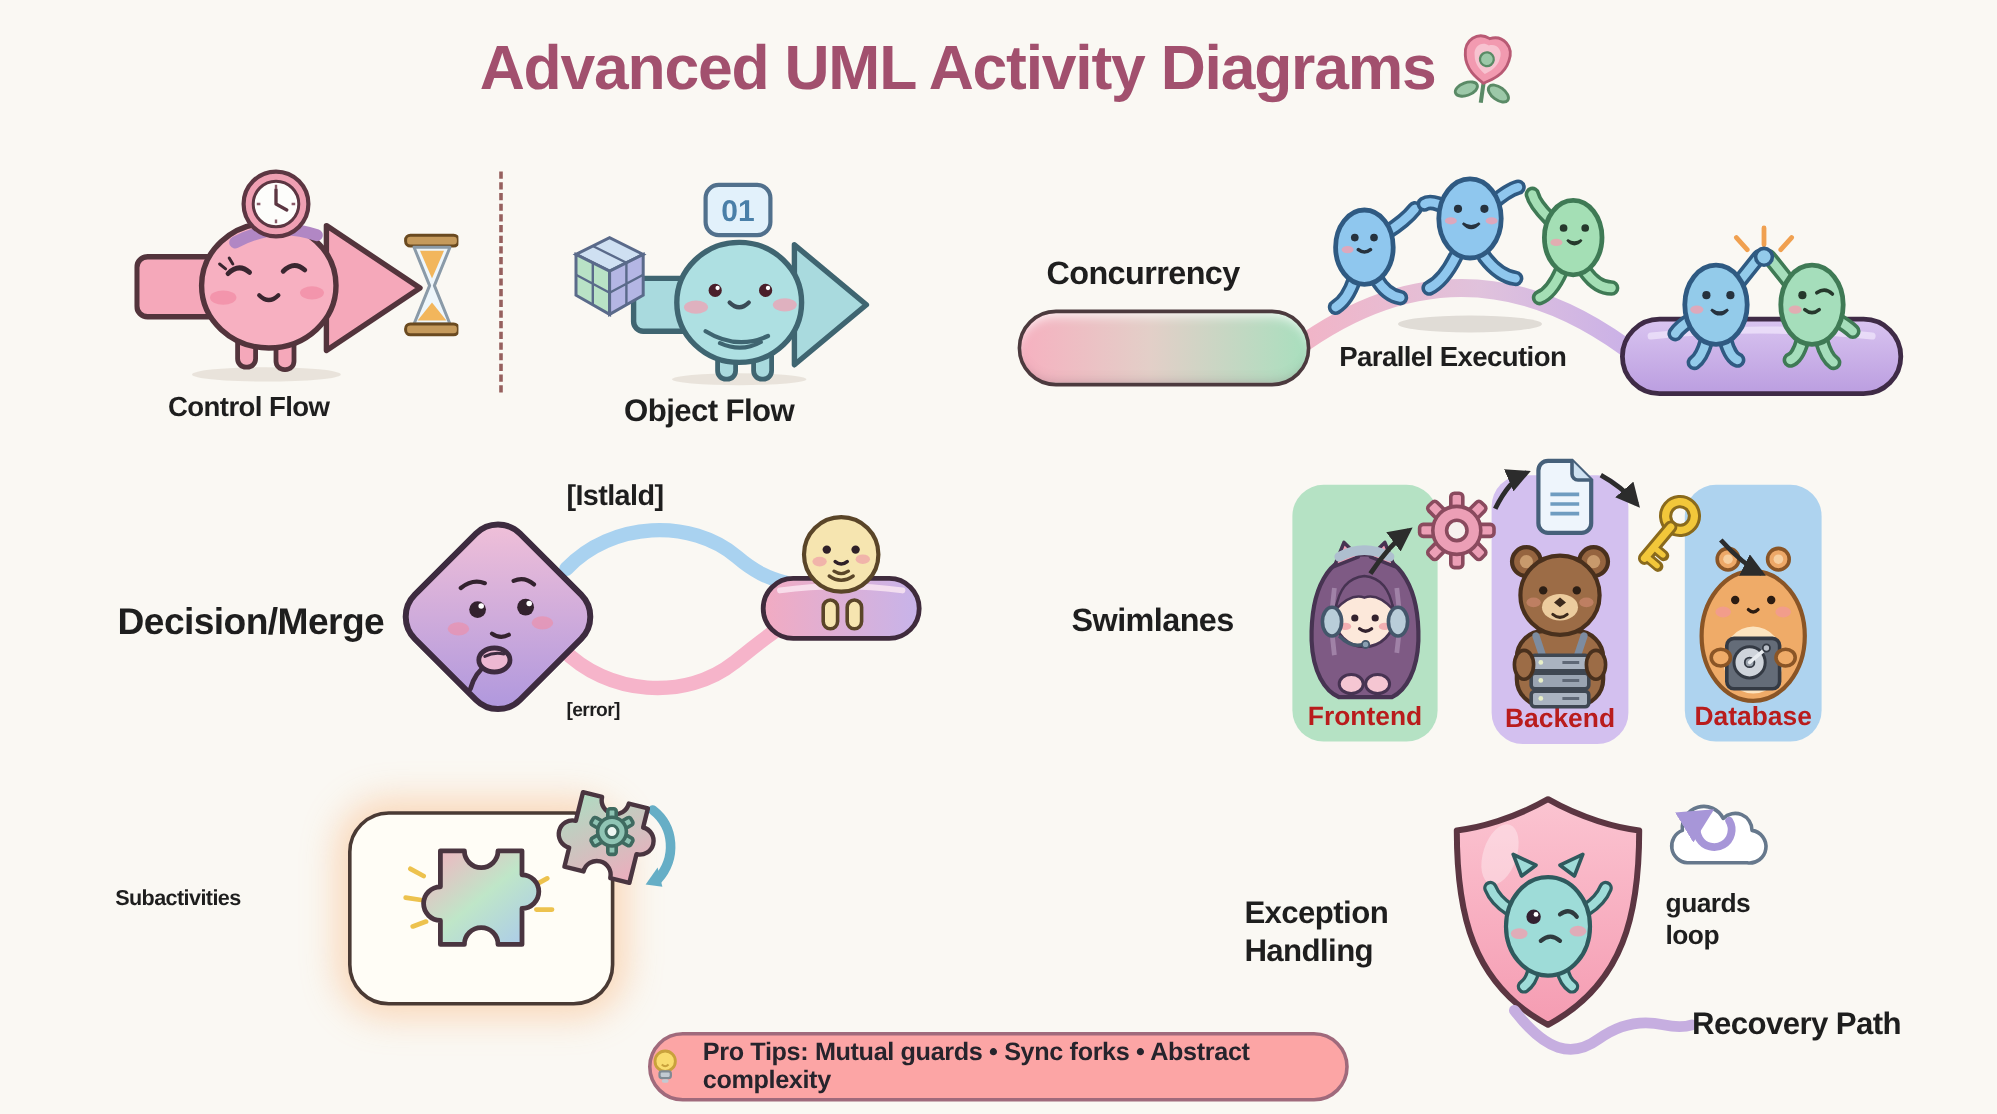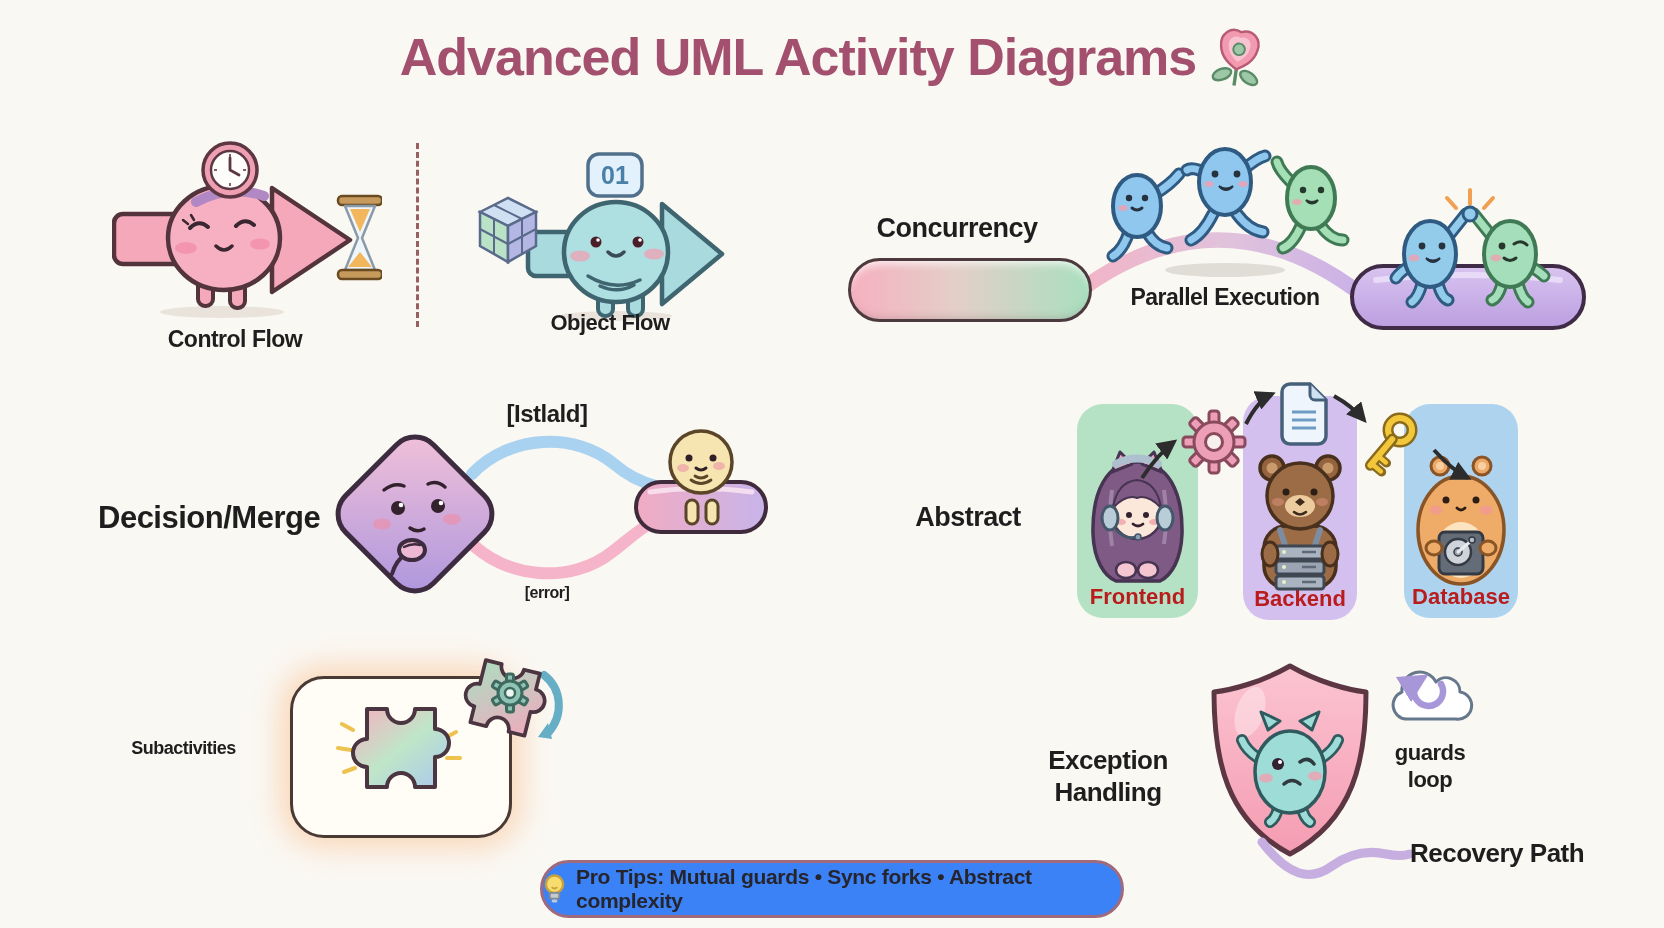--- a/index.html
+++ b/index.html
@@ -3,40 +3,40 @@
 <meta charset="utf-8">
 <style>
   html,body{margin:0;padding:0;}
   body{
     width:1664px;height:928px;position:relative;overflow:hidden;
     background:#faf8f3;
     font-family:"Liberation Sans", sans-serif;
     color:#1e1e1e;
   }
   .abs{position:absolute;}
-  .lbl{font-weight:bold;color:#1e1e1e;text-align:center;letter-spacing:-0.5px;}
+  .lbl{font-weight:bold;color:#1e1e1e;letter-spacing:-0.5px;}
   .title-row{left:0;right:0;top:26px;display:flex;justify-content:center;align-items:center;gap:16px;}
   .title{
     font-size:52px;font-weight:bold;color:#a2506e;letter-spacing:-1px;
   }
   .divider{left:416px;top:143px;height:184px;width:0;border-left:3.5px dashed #96605e;}
   .pill{
     border-radius:999px;border:3.5px solid #4c3a3e;box-sizing:border-box;
   }
   .fork-pill{
     left:848px;top:258px;width:244px;height:64px;
     background:linear-gradient(90deg,#f6b1c0 0%,#e3cfc8 45%,#a9dfbe 100%);
     box-shadow:inset 0 8px 10px -6px rgba(255,255,255,0.9), inset 0 -8px 10px -8px rgba(120,90,100,0.35);
   }
   .lane{border-radius:26px;}
   .lane-label{position:absolute;left:0;right:0;bottom:8px;font-weight:bold;font-size:22px;text-align:center;color:#b91c1c;}
   .tips-pill{
     left:540px;top:860px;width:584px;height:58px;border-radius:999px;
-    background:#3b82f6;border:3px solid #a06a7c;box-sizing:border-box;
-    display:flex;align-items:center;justify-content:center;gap:10px;
+    background:#fca5a5;border:3px solid #a06a7c;box-sizing:border-box;
+    display:flex;align-items:center;justify-content:center;gap:20px;
   }
   .tips-text{font-weight:bold;font-size:21px;color:#26242c;letter-spacing:-0.3px;}
   .subact-box{
     left:290px;top:676px;width:222px;height:162px;border-radius:34px;
     background:#fffdf6;border:3.5px solid #4a3a34;box-sizing:border-box;
     box-shadow:0 0 28px 10px rgba(250,178,118,0.45);
   }
   .two-line{line-height:1.22;}
 </style>
 </head>
@@ -105,21 +105,21 @@
   </g>
   <circle cx="126" cy="92" r="5.5" fill="#4a1f2a"></circle>
     <circle cx="128" cy="90" r="1.8" fill="#fff"></circle>
   <circle cx="168" cy="92" r="5.5" fill="#4a1f2a"></circle>
     <circle cx="170" cy="90" r="1.8" fill="#fff"></circle>
   <ellipse cx="110" cy="106" rx="10" ry="5.5" fill="#f49db0" opacity="0.7"></ellipse>
   <ellipse cx="184" cy="104" rx="10" ry="5.5" fill="#f49db0" opacity="0.7"></ellipse>
   <path d="M138,102 q8,8 16,0" stroke="#3a4a56" stroke-width="3.5" fill="none" stroke-linecap="round"></path>
   <path d="M118,126 q26,16 52,4 M130,136 q18,8 34,-1" stroke="#3f6571" stroke-width="3.5" fill="none" stroke-linecap="round"></path>
 </svg>
-<div class="abs lbl" style="left:520px;top:310px;width:180px;font-size:22px">Object Flow</div>
+<div class="abs lbl" style="left:520px;top:327px;width:180px;font-size:26px">Object Flow</div>
 
 <div class="abs lbl" style="left:872px;top:213px;width:170px;font-size:27px">Concurrency</div>
 
 <svg class="abs" style="left:1048px;top:200px" width="340" height="110" viewBox="0 0 340 110">
   <defs>
     <linearGradient id="arcg" x1="0" y1="0" x2="1" y2="0">
       <stop offset="0" stop-color="#f3b3c5"></stop>
         <stop offset="0.55" stop-color="#e0c2dc"></stop>
         <stop offset="1" stop-color="#c9b0e8"></stop>
     </linearGradient>
@@ -247,21 +247,21 @@
     <circle cx="71" cy="44" r="31" fill="#f6e5b0" stroke="#5a4528" stroke-width="3.5"></circle>
     <circle cx="59" cy="40" r="3.5" fill="#2f2028"></circle>
       <circle cx="83" cy="40" r="3.5" fill="#2f2028"></circle>
     <path d="M66,50 q5,4 10,0" stroke="#2f2028" stroke-width="3" fill="none" stroke-linecap="round"></path>
     <ellipse cx="53" cy="50" rx="6" ry="4" fill="#f0a0a8" opacity="0.7"></ellipse>
       <ellipse cx="89" cy="48" rx="6" ry="4" fill="#f0a0a8" opacity="0.7"></ellipse>
     <path d="M61,62 q10,7 20,0 M65,58 q6,4 12,0" stroke="#5a4528" stroke-width="2.8" fill="none" stroke-linecap="round"></path>
   </g>
 </svg>
 
-<div class="abs lbl" style="left:893px;top:502px;width:150px;font-size:27px">Abstract</div>
+<div class="abs lbl" style="left:893px;top:502px;width:150px;font-size:27px">Swimlanes</div>
 
 <div class="abs lane" style="left:1077px;top:404px;width:121px;height:214px;background:#b5e2c4">
   <div class="lane-label">Frontend</div>
 </div>
 <div class="abs lane" style="left:1243px;top:396px;width:114px;height:224px;background:#d3c0ef">
   <div class="lane-label">Backend</div>
 </div>
 <div class="abs lane" style="left:1404px;top:404px;width:114px;height:214px;background:#aed3ef">
   <div class="lane-label">Database</div>
 </div>

